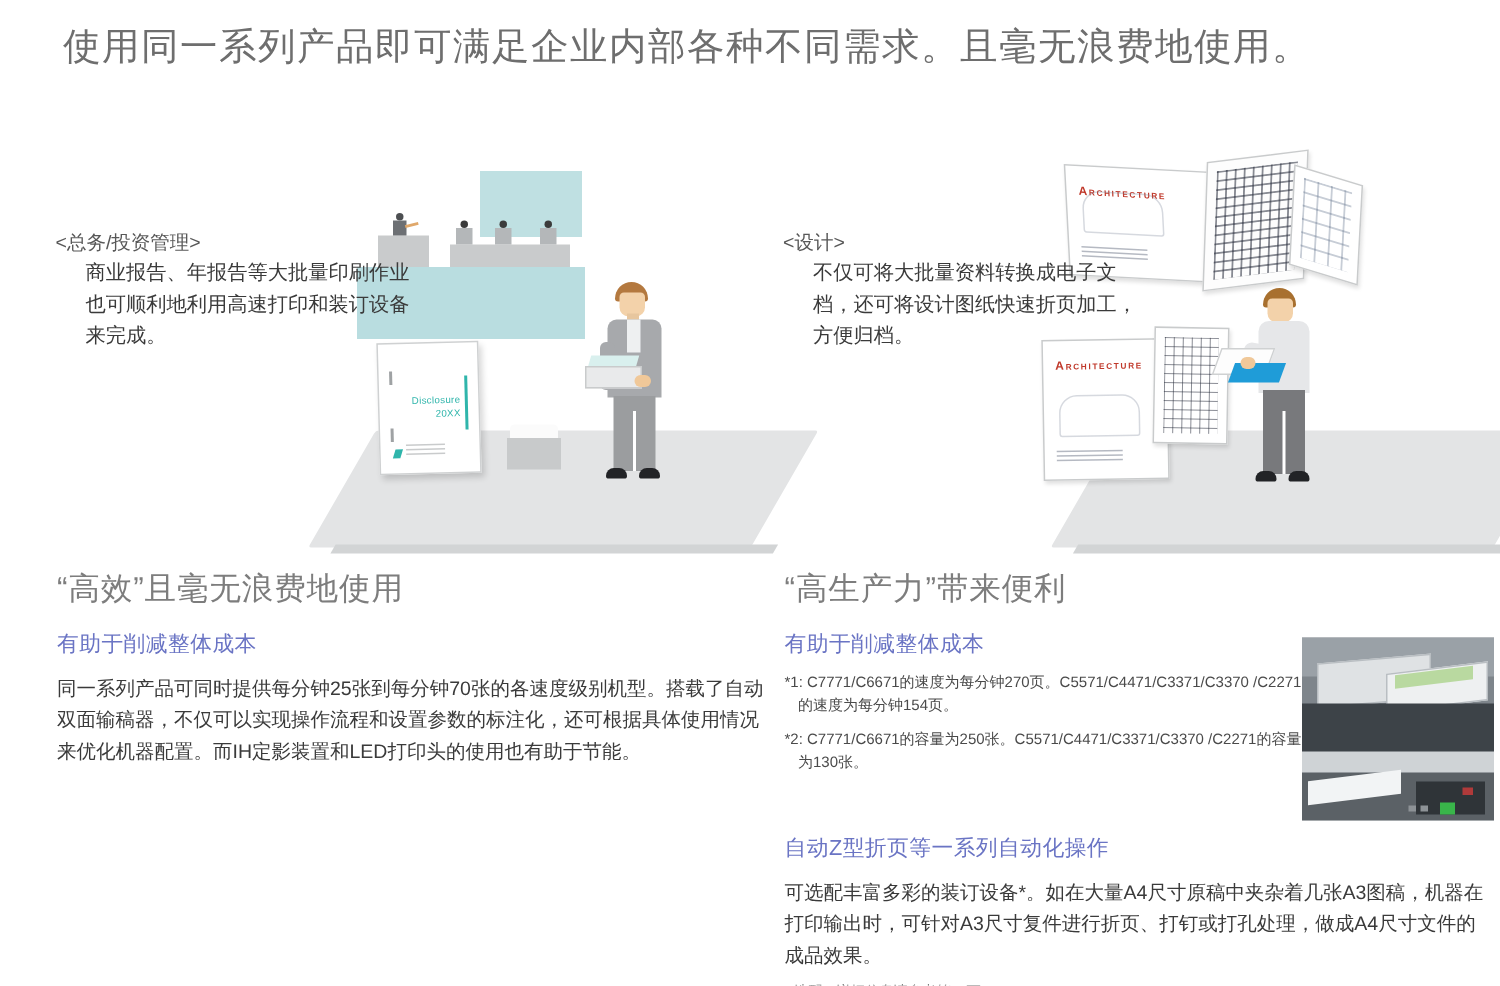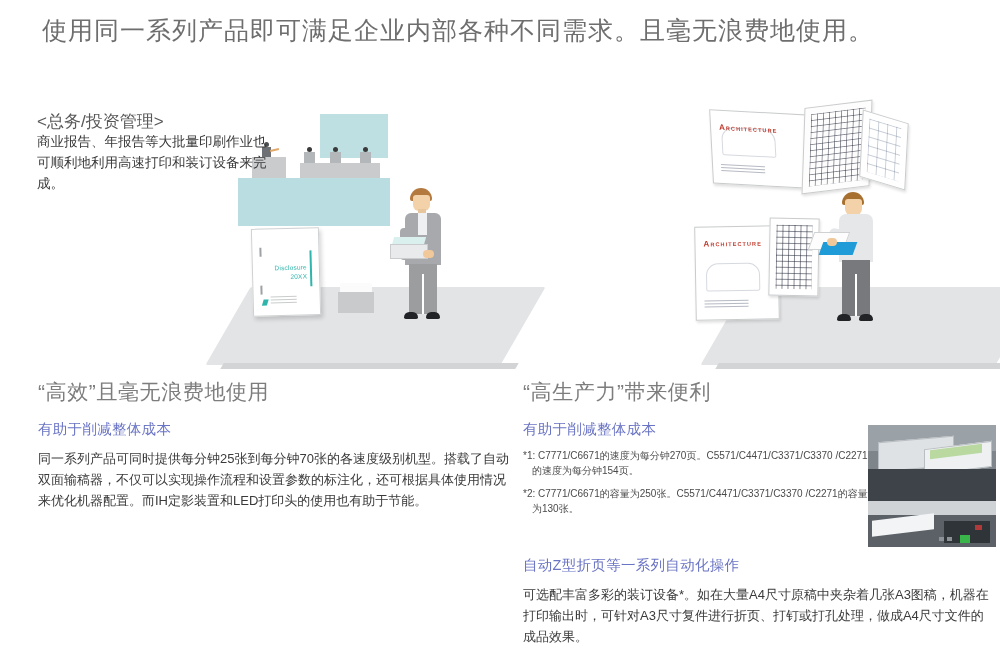--- a/index.html
+++ b/index.html
@@ -40,29 +40,31 @@
 
   
   .scenario {
     position: absolute;
     top: 112px;
     left: 7px;
     width: 240px;
     z-index: 5;
   }
   .scenario-tag {
-    font-size: 17px;
+    font-size: 13px;
     color: #585858;
     line-height: 19px;
     white-space: nowrap;
+    margin-top: 40px;
   }
   .scenario-text {
     font-size: 13.5px;
     color: #3a3a3a;
     line-height: 21px;
+    margin-left: 20px;
   }
 
   
   .stage {
     position: absolute;
     top: 100px;
     left: 150px;
     width: 340px;
     height: 265px;
   }
@@ -740,20 +742,24 @@
 
   <div class="section section-left-1">
     <div class="sec-title">“高效”且毫无浪费地使用</div>
     <div class="sub-head">有助于削减整体成本</div>
     <div class="body-text">同一系列产品可同时提供每分钟25张到每分钟70张的各速度级别机型。搭载了自动双面输稿器，不仅可以实现操作流程和设置参数的标注化，还可根据具体使用情况来优化机器配置。而IH定影装置和LED打印头的使用也有助于节能。</div>
   </div>
 </div>
 
 <div class="col col-right">
 
+  <div class="scenario">
+    <div class="scenario-tag">&lt;设计&gt;</div>
+    <div class="scenario-text">不仅可将大批量资料转换成电子文档，还可将设计图纸快速折页加工，方便归档。</div>
+  </div>
 
   <div class="stage stage-right">
 
     <div class="bp bp-float">
       <div class="bp-label"><b>A</b><span>RCHITECTURE</span></div>
       <div class="bp-ghost"></div>
       <div class="bp-lines">
           <i></i>
           <i></i>
           <i></i>

